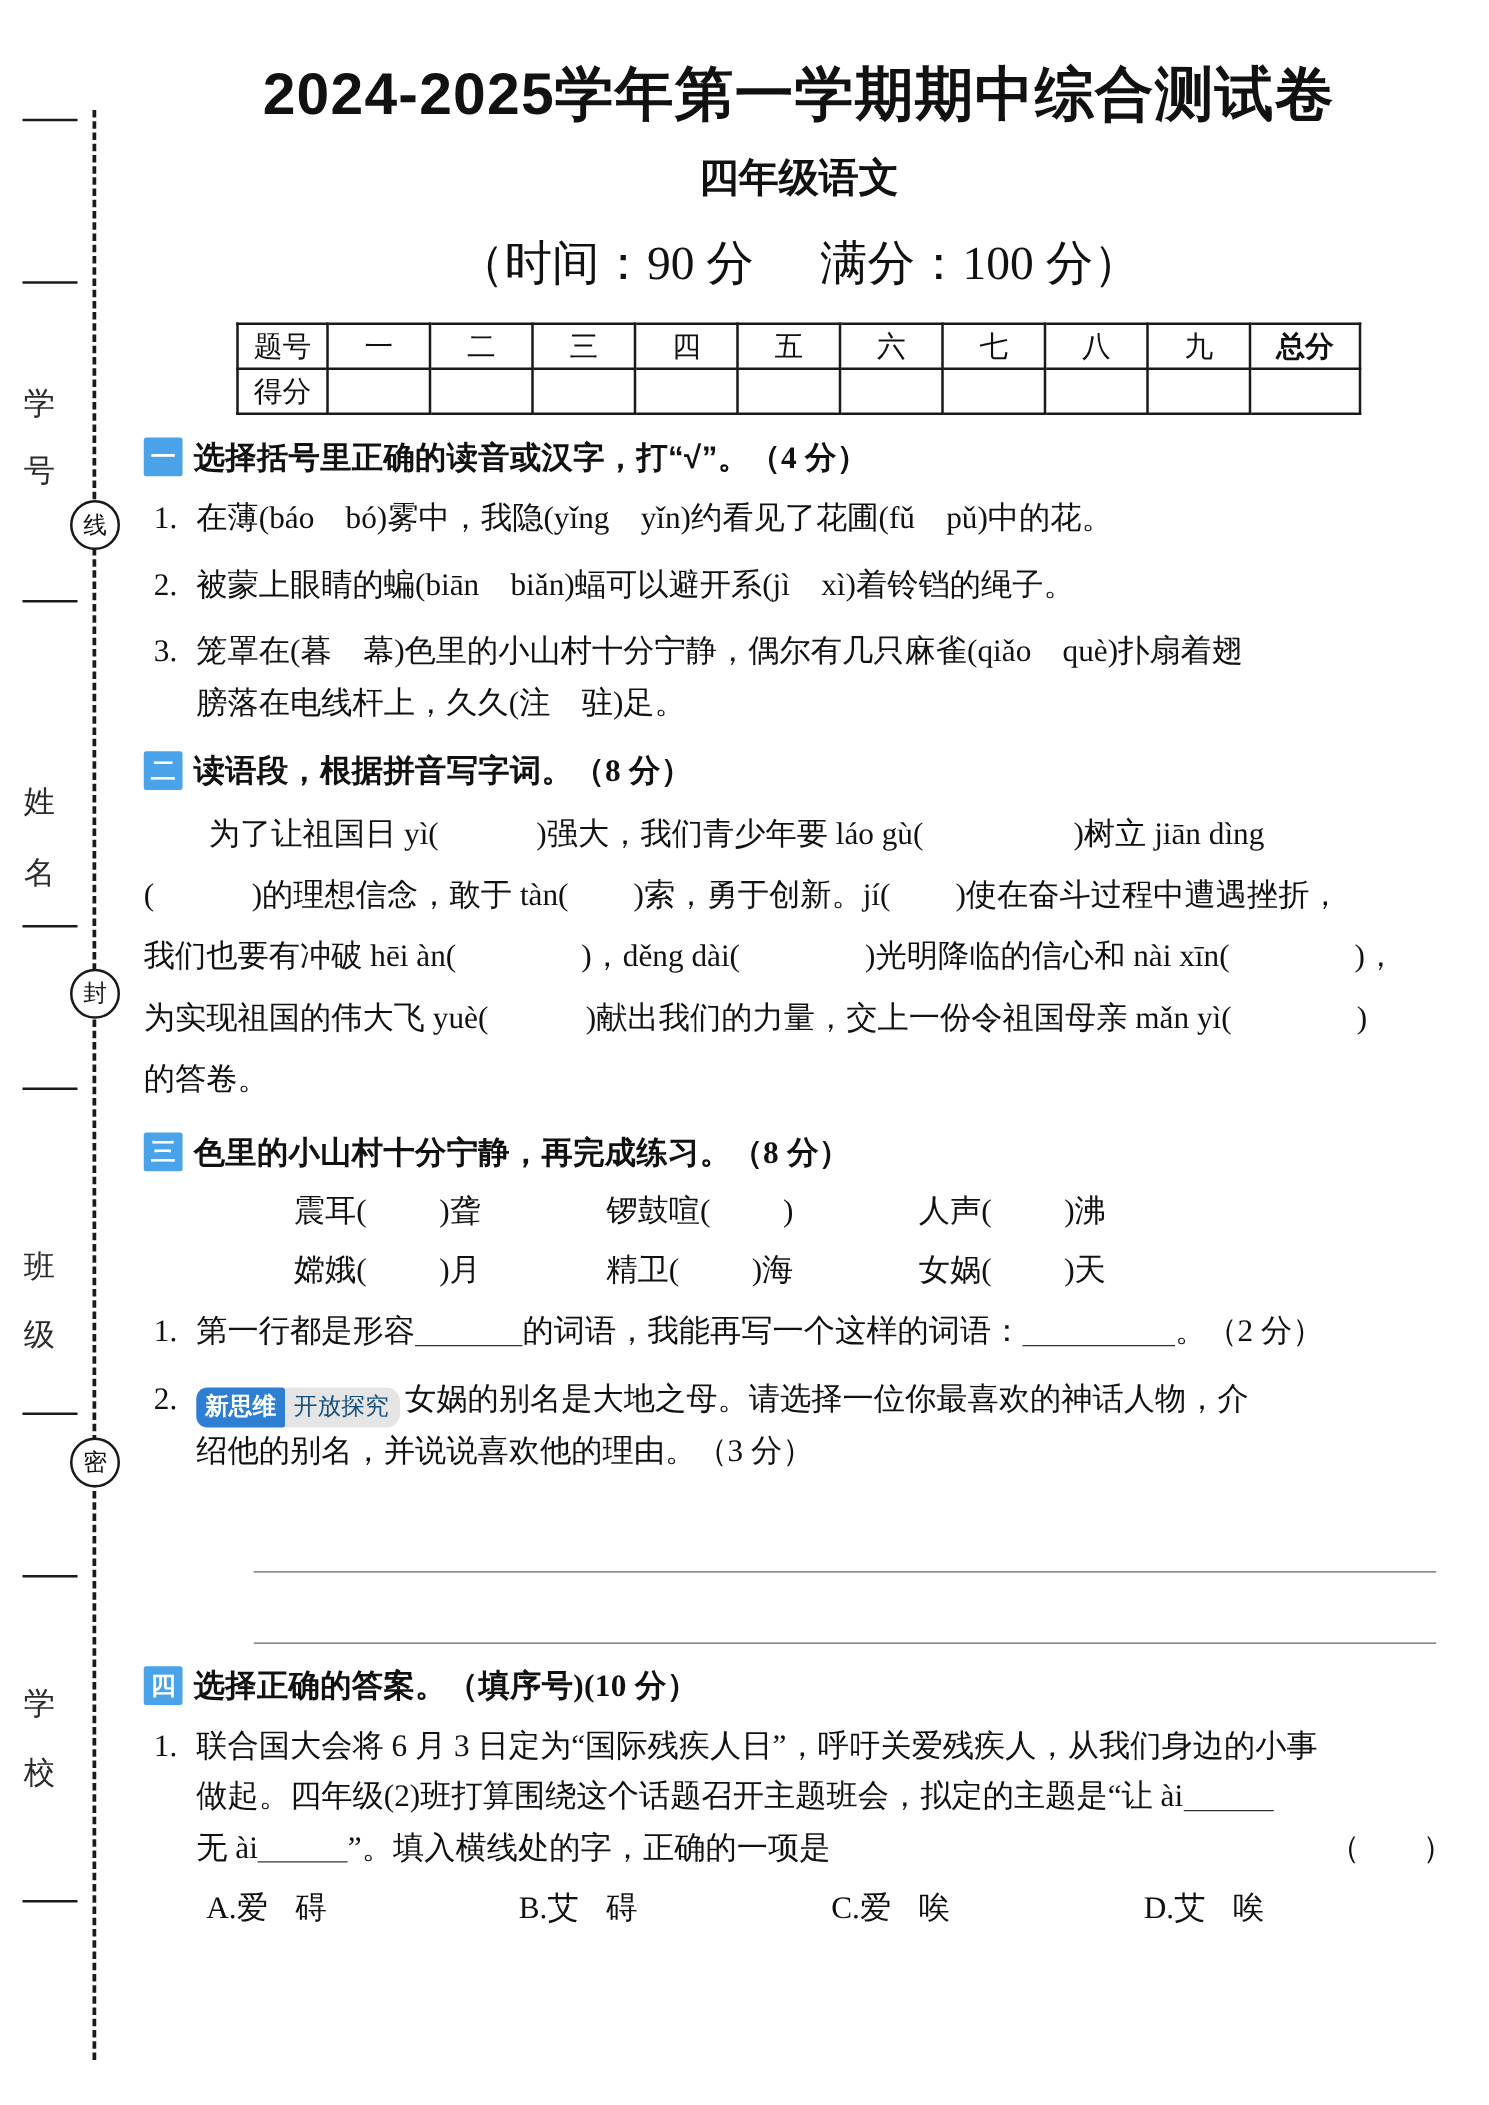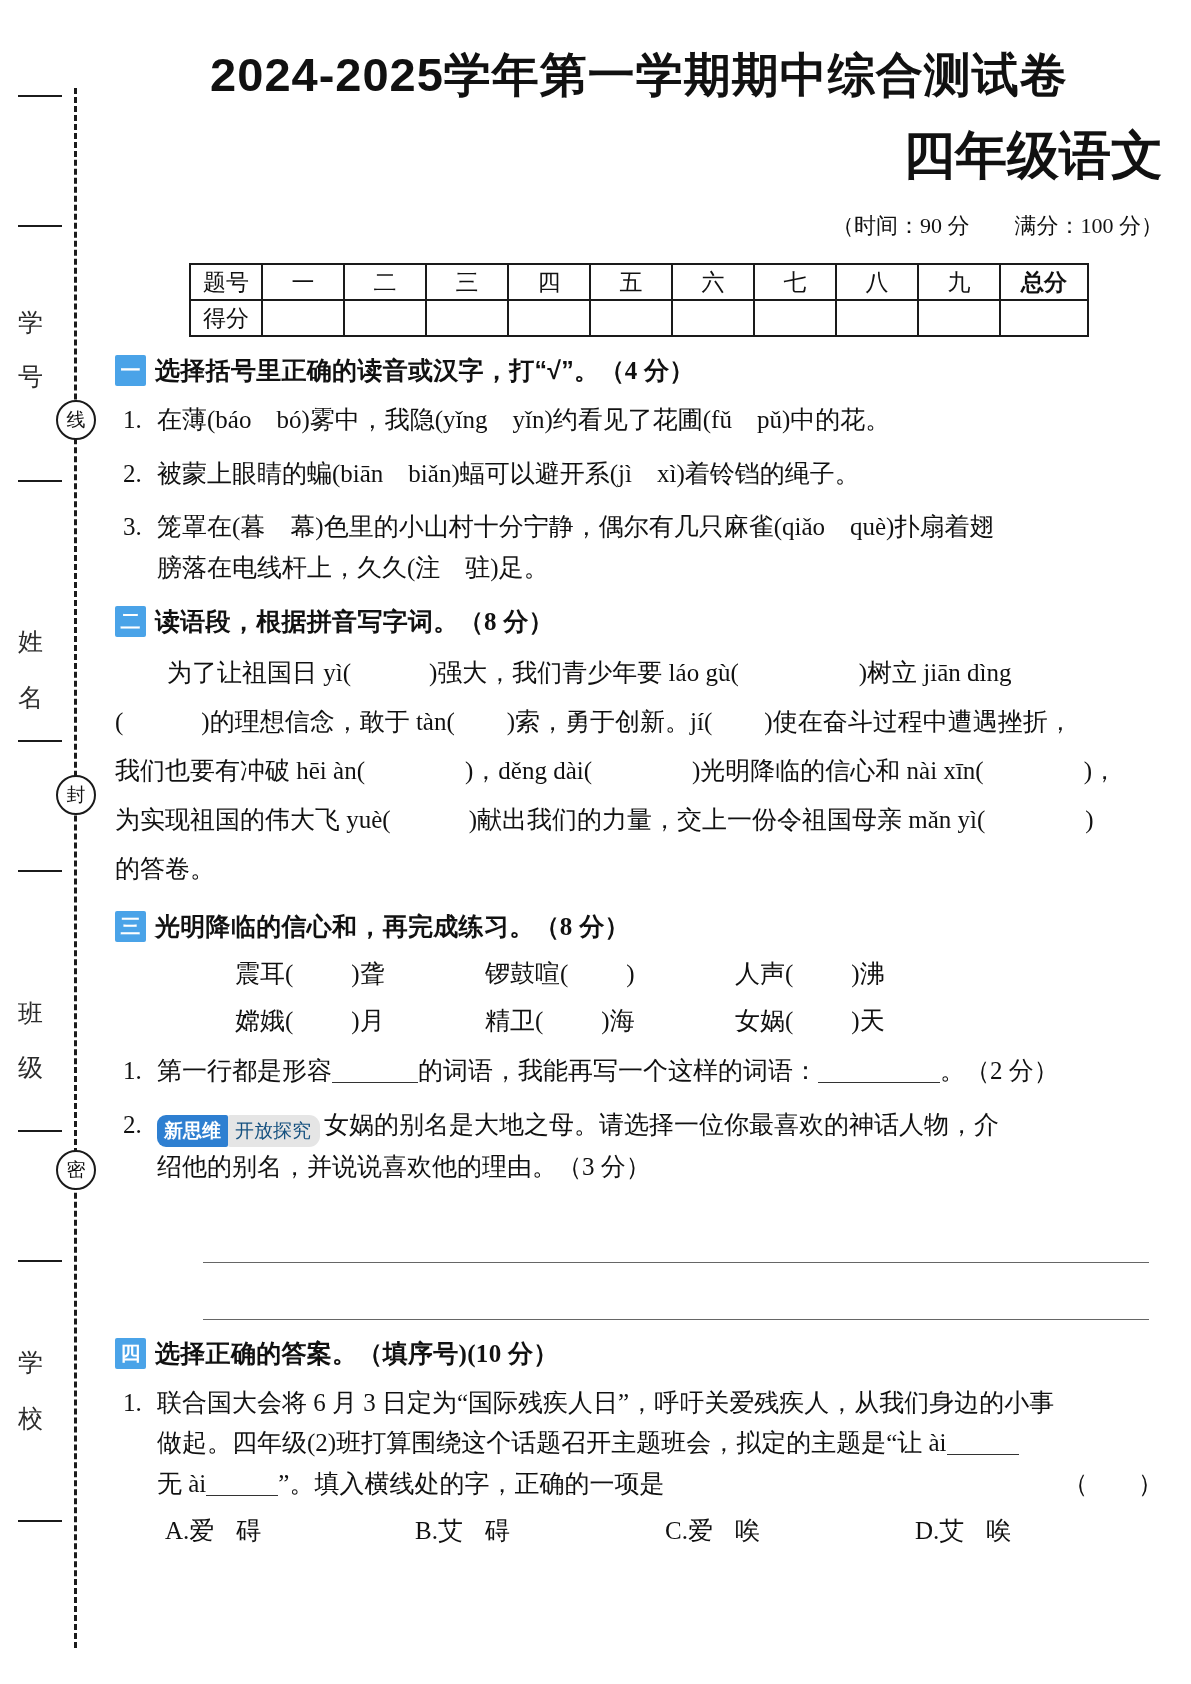--- a/index.html
+++ b/index.html
@@ -38,24 +38,24 @@
 
   
   .body { position: absolute; left: 105px; top: 0; width: 1086px; height: 1684px; padding: 0 28px 0 10px; }
 
   .title-main {
     text-align: center; font-family: "Liberation Sans", sans-serif;
     font-weight: 700; font-size: 47px; letter-spacing: 1px;
     margin-top: 44px; white-space: nowrap;
   }
   .title-sub {
-    text-align: right; font-family: "Liberation Sans", sans-serif;
-    font-weight: 700; font-size: 52px; margin-top: 14px;
-  }
-  .title-info { text-align: right; font-size: 22px; margin-top: 20px; }
+    text-align: center; font-family: "Liberation Sans", sans-serif;
+    font-weight: 700; font-size: 32px; margin-top: 14px;
+  }
+  .title-info { text-align: center; font-size: 38px; margin-top: 20px; }
   .title-info .gap { display:inline-block; width: 34px; }
 
   
   .score-table { margin: 22px auto 0 auto; border-collapse: collapse; width: 900px; }
   .score-table td {
     border: 2px solid #1a1a1a; height: 36px; text-align: center;
     font-size: 23px; font-family: "Liberation Serif", serif;
   }
   .score-table td.head { width: 72px; font-size: 23px; }
   .score-table td.total { width: 88px; font-weight: bold; }
@@ -235,21 +235,21 @@
         <div>
           <span>的答卷。</span>
         </div>
       </div>
     </div>
 
     <div class="section">
       <div class="sec-head">
         <span class="sec-badge">三</span>
         <span class="sec-title">
-          <span>光明降临的信心和，再完成练习。</span><span class="pts">（8 分）</span>
+          <span>色里的小山村十分宁静，再完成练习。</span><span class="pts">（8 分）</span>
         </span>
       </div>
 
       <div class="word-grid">
         <div class="word-row">
           <span class="word-cell"><span>震耳(</span><span class="blank"></span><span>)聋</span></span>
           <span class="word-cell"><span>锣鼓喧(</span><span class="blank"></span><span>)</span></span>
           <span class="word-cell"><span>人声(</span><span class="blank"></span><span>)沸</span></span>
         </div>
         <div class="word-row">

